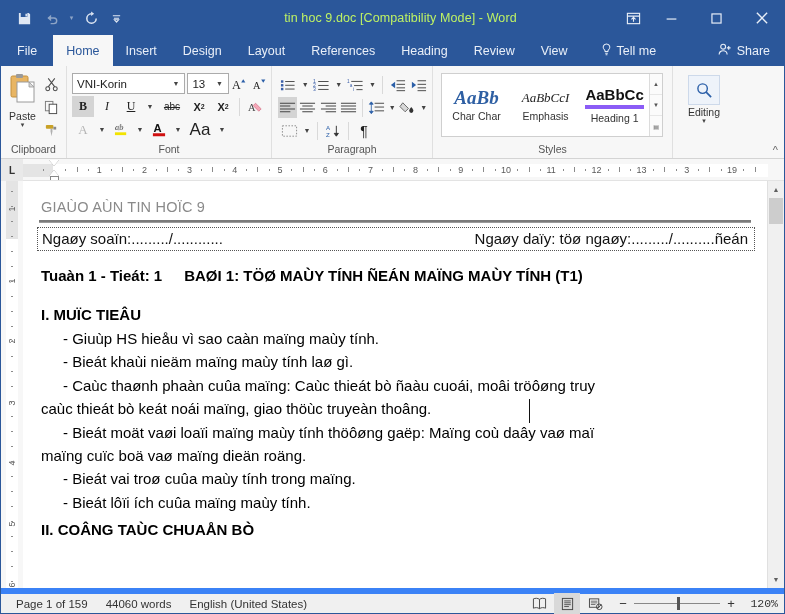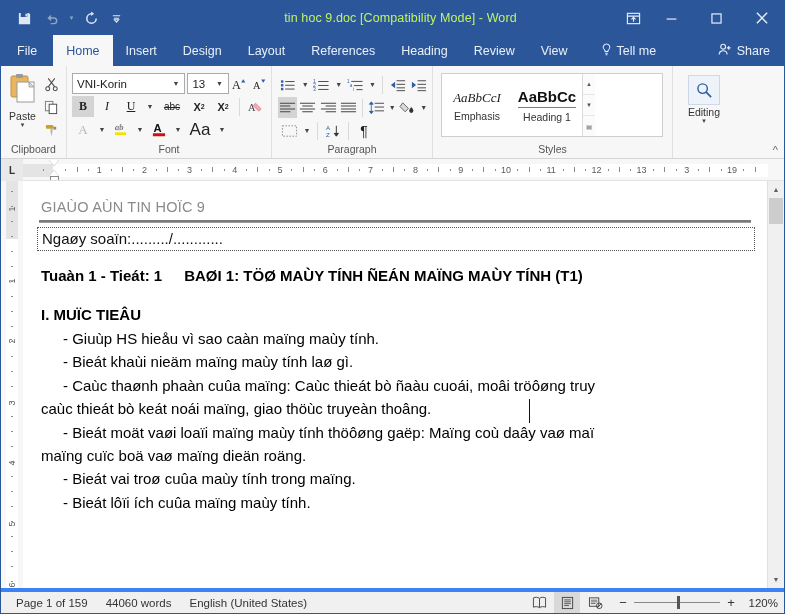--- a/index.html
+++ b/index.html
@@ -174,21 +174,21 @@
   }
   .style-item {
     width: 70px;
     display: flex; flex-direction: column;
     align-items: center; justify-content: center;
     gap: 3px;
   }
   .style-prev { font-size: 16px; line-height: 18px; }
   .style-prev.s1 { font-family: "Liberation Serif", serif; font-style: italic; font-weight: bold; color: #2e5fa3; font-size: 19px; }
   .style-prev.s2 { font-family: "Liberation Serif", serif; font-style: italic; color: #222; font-size: 13px; }
-  .style-prev.s3 { font-weight: bold; color: #111; font-size: 15px; border-bottom: 1px solid #8b5cf6; padding-bottom: 1px; }
+  .style-prev.s3 { font-weight: bold; color: #111; font-size: 15px; border-bottom: 4px solid #8b5cf6; padding-bottom: 1px; }
   .style-name { font-size: 10.5px; color: #333; white-space: nowrap; }
   .style-scroll {
     width: 13px; display: flex; flex-direction: column;
     border-left: 1px solid #dcdcdc;
     background: #fbfbfb;
   }
   .ss-btn { flex: 1; display: flex; align-items: center; justify-content: center; font-size: 6px; color: #555; border-bottom: 1px solid #e7e7e7; }
 
   
   .g-editing { width: 62px; border-right: none; }
@@ -340,41 +340,41 @@
   .vs-thumb {
     position: absolute; top: 17px; left: 1px; right: 1px;
     height: 26px; background: #cdcdcd;
   }
   .vs-track { flex: 1; }
 
   
   .statusbar {
     flex: 0 0 25px; height: 25px;
     background: #f0f0f0;
-    border-top: 4px solid #3b82f6;
+    border-top: 6px solid #3b82f6;
     display: flex; align-items: center;
     font-size: 11.5px; color: #333;
     padding: 0 6px;
   }
   .st-item { padding: 0 9px; white-space: nowrap; }
   .st-right { margin-left: auto; display: flex; align-items: center; gap: 2px; }
   .view-btn {
     width: 26px; height: 21px;
     display: flex; align-items: center; justify-content: center;
     color: #444;
   }
   .view-btn.sel { background: #d9d9d9; }
   .zoom-slider {
     display: flex; align-items: center; gap: 6px;
     margin-left: 8px; margin-right: 6px;
   }
   .zs-line { width: 86px; height: 1px; background: #888; position: relative; }
   .zs-handle { position: absolute; left: 43px; top: -6px; width: 3px; height: 13px; background: #555; }
   .zs-pm { font-size: 13px; color: #333; width: 10px; text-align: center; }
-  .zoom-val { font-size: 11.5px; color: #333; width: 34px; text-align: right; }
+  .zoom-val { font-size: 11.5px; color: #333; width: 34px; text-align: right; font-family: Liberation Mono, monospace; }
 </style>
 </head>
 <body>
 
 <div id="app">
 
   <div class="titlebar">
     <div class="qat">
       <div class="qat-btn">
         <svg width="15" height="15" viewBox="0 0 16 16">
@@ -687,20 +687,24 @@
           <div class="sep-v"></div>
           <div class="btn" style="font-size:14px;">¶</div>
         </div>
       </div>
       <div class="group-label">Paragraph</div>
     </div>
 
     <div class="group g-styles">
       <div class="group-body" style="padding-top:3px;">
         <div class="style-gallery">
+          <div class="style-item">
+            <div class="style-prev s1">AaBb</div>
+            <div class="style-name">Char Char</div>
+          </div>
           <div class="style-item">
             <div class="style-prev s2">AaBbCcI</div>
             <div class="style-name">Emphasis</div>
           </div>
           <div class="style-item">
             <div class="style-prev s3">AaBbCc</div>
             <div class="style-name">Heading 1</div>
           </div>
           <div class="style-scroll">
             <div class="ss-btn">▲</div>
@@ -851,35 +855,37 @@
     </div>
 
     <div class="page-wrap">
       <div class="page">
 
         <div class="doc-header">GIAÙO AÙN TIN HOÏC 9</div>
         <div class="hdr-rule"></div>
 
         <div class="date-row">
           <span>Ngaøy soaïn:........./............</span>
+          <span>Ngaøy daïy: töø ngaøy:........./..........ñeán</span>
         </div>
 
         <div class="body-txt">
           <div class="p-bold">
             <span>Tuaàn 1 - Tieát: 1</span><span class="tuan-gap"></span><span>BAØI 1: TÖØ MAÙY TÍNH ÑEÁN MAÏNG MAÙY TÍNH (T1)</span>
           </div>
           <div class="p-head">I. MUÏC TIEÂU</div>
           <div class="p-item">- Giuùp HS hieåu vì sao caàn maïng maùy tính.</div>
           <div class="p-item">- Bieát khaùi nieäm maïng maùy tính laø gì.</div>
           <div class="p-item">- Caùc thaønh phaàn cuûa maïng: Caùc thieát bò ñaàu cuoái, moâi tröôøng truy</div>
           <div class="p-cont">caùc thieát bò keát noái maïng, giao thöùc truyeàn thoâng.</div>
           <div class="p-item">- Bieát moät vaøi loaïi maïng maùy tính thöôøng gaëp: Maïng coù daây vaø maï</div>
           <div class="p-cont">maïng cuïc boä vaø maïng dieän roäng.</div>
           <div class="p-item">- Bieát vai troø cuûa maùy tính trong maïng.</div>
           <div class="p-item">- Bieát lôïi ích cuûa maïng maùy tính.</div>
+          <div class="p-head" style="margin-top:4px;">II. COÂNG TAÙC CHUAÅN BÒ</div>
         </div>
 
         <div class="caret"></div>
 
       </div>
     </div>
 
     <div class="vscroll">
       <div class="vs-btn">▲</div>
       <div class="vs-track"></div>

